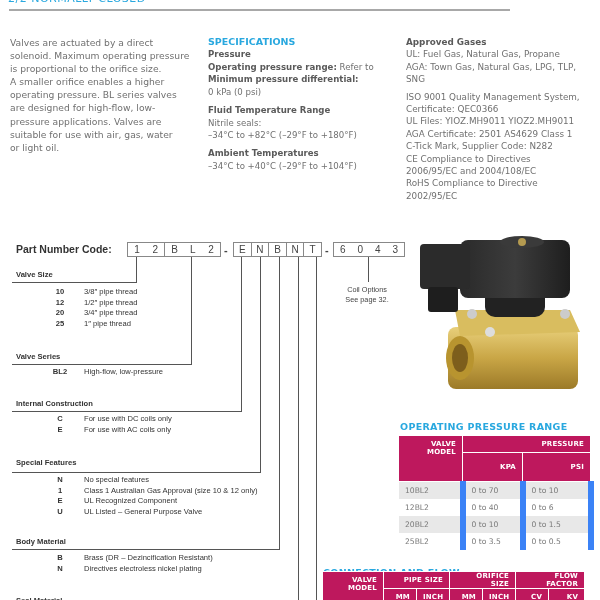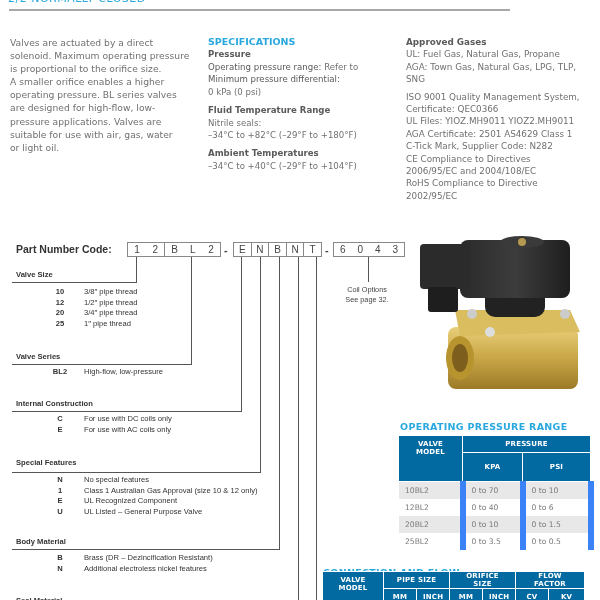--- a/index.html
+++ b/index.html
@@ -9,21 +9,21 @@
 
   .header-title { left: 8px; top: -8px; font-size: 11px; color: #29a8df; letter-spacing: 0.5px; white-space: nowrap; }
   .header-rule { left: 9px; top: 9px; width: 501px; height: 2px; background: #a8a8a8; }
 
   .intro { left: 10px; top: 36px; width: 190px; font-size: 9.2px; line-height: 13.1px; color: #707070; }
   .intro div { white-space: nowrap; }
 
   .spec { left: 208px; top: 36px; width: 190px; font-size: 8.6px; line-height: 12.7px; color: #707070; }
   .spec .head { color: #29a8df; font-weight: bold; font-size: 9.5px; line-height: 12px; }
   .spec .sub { color: #5a5a5a; font-weight: bold; }
-  .spec .bold { color: #5a5a5a; font-weight: normal; }
+  .spec .bold { color: #5a5a5a; font-weight: bold; }
   .spec .gap { height: 5px; }
 
   .appr { left: 406px; top: 36px; width: 194px; font-size: 8.8px; line-height: 12.4px; color: #707070; }
   .appr .sub { color: #5a5a5a; font-weight: bold; }
   .appr .gap { height: 5px; }
   .appr div { white-space: nowrap; }
 
   .pn-label { left: 16px; top: 243px; font-family: "Liberation Sans", sans-serif; font-weight: bold; font-size: 10.5px; color: #333; }
   .pn-group { top: 242px; height: 15px; border: 1px solid #888; display: flex; font-family: "Liberation Sans", sans-serif; font-size: 10px; color: #444; }
   .pn-cell { flex: 1; text-align: center; line-height: 13px; }
@@ -37,21 +37,21 @@
   .code-row { font-family: "Liberation Sans", sans-serif; font-size: 7.6px; color: #333; display: flex; height: 10.5px; line-height: 10.5px; white-space: nowrap; margin-left: 32px; }
   .code-row .k { width: 48px; text-align: center; font-weight: bold; padding-left: 8px; }
   .code-row .v { padding-left: 4px; }
 
   .coil-note { left: 335px; top: 285px; width: 64px; font-family: "Liberation Sans", sans-serif; font-size: 7.3px; line-height: 9.5px; color: #444; text-align: center; }
 
   .product { left: 400px; top: 232px; width: 190px; height: 170px; }
 
   .tbl-title { font-size: 9.5px; font-weight: bold; color: #29a8df; letter-spacing: 0.3px; white-space: nowrap; }
   table.spec-tbl { border-collapse: collapse; font-size: 7.6px; table-layout: fixed; }
-  table.spec-tbl th { background: #0369a1; color: #fff; font-weight: bold; text-align: center; padding: 0 6px; border: 1px solid #ffffff; font-size: 7px; letter-spacing: 0.2px; }
+  table.spec-tbl th { background: #be185d; color: #fff; font-weight: bold; text-align: right; padding: 0 6px; border: 1px solid #ffffff; font-size: 7px; letter-spacing: 0.2px; }
   table.spec-tbl td { color: #7a7a7a; padding: 0 6px; border-left: 1px solid #fff; border-right: 6px solid #3b82f6; height: 17px; }
   table.spec-tbl tr.shade td { background: #e8e8e8; }
 </style>
 </head>
 <body>
 
 <div class="abs header-title">2/2 NORMALLY CLOSED</div>
 <div class="abs header-rule"></div>
 
 <div class="abs intro">
@@ -208,21 +208,21 @@
 </div>
 
 <div class="abs sec-title" style="left:16px; top:537px;">Body Material</div>
 <div class="abs" style="left:0; top:553px;">
   <div class="code-row">
       <span class="k">B</span>
       <span class="v">Brass (DR – Dezincification Resistant)</span>
     </div>
   <div class="code-row">
       <span class="k">N</span>
-      <span class="v">Additional electroless nickel features</span>
+      <span class="v">Directives electroless nickel plating</span>
     </div>
 </div>
 
 <div class="abs sec-title" style="left:16px; top:596px;">Seal Material</div>
 
 <svg class="abs product" viewBox="0 0 190 170">
   <defs>
     <linearGradient id="brass" x1="0" y1="0" x2="0" y2="1">
       <stop offset="0" stop-color="#e8cf7a"></stop>
       <stop offset="0.5" stop-color="#c9a646"></stop>

